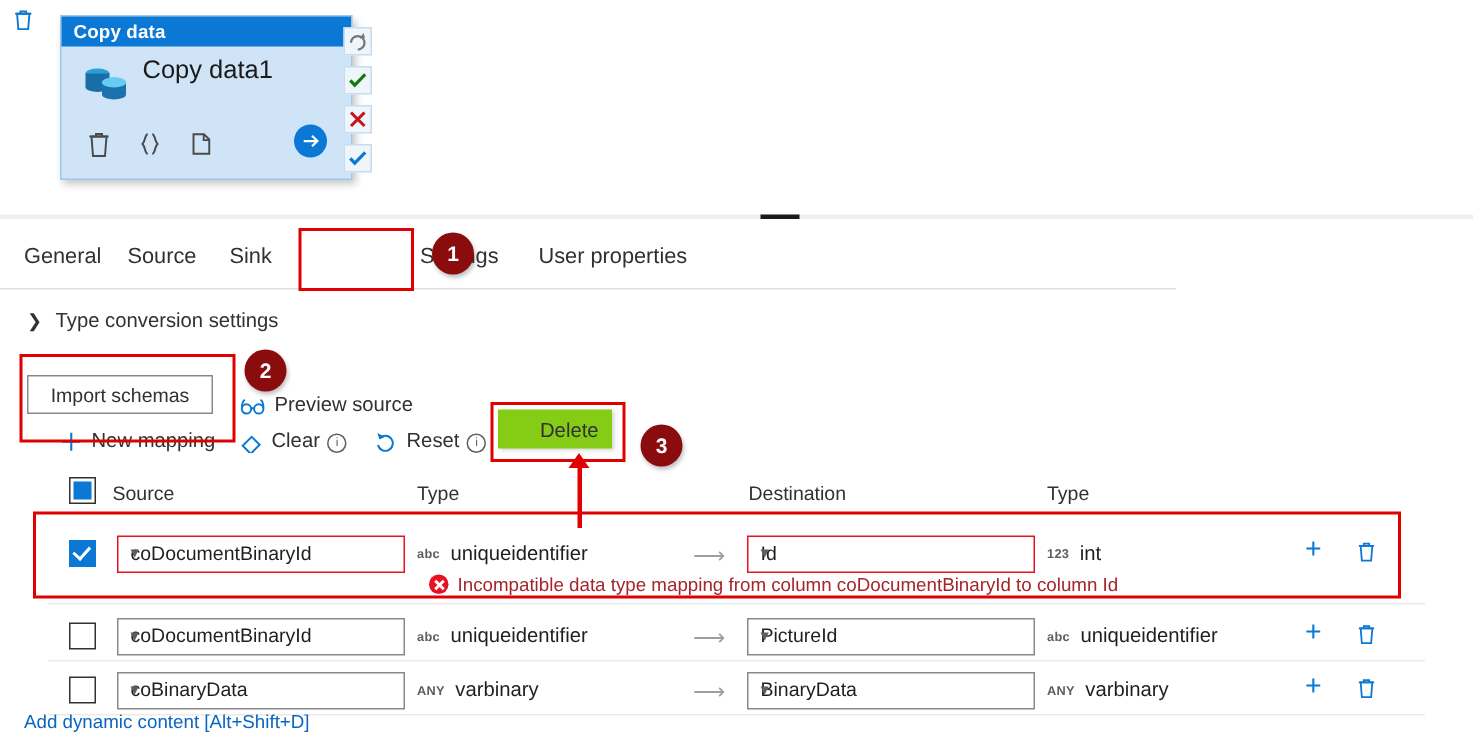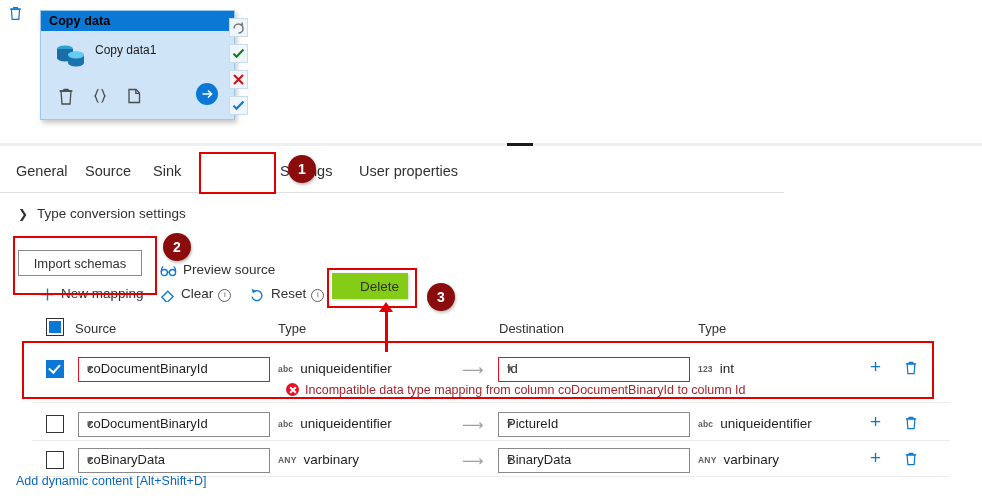--- a/index.html
+++ b/index.html
@@ -12,28 +12,28 @@
     overflow:hidden;
     position:relative;
   }
   
   #activity-card{
     position:absolute; left:40px; top:10px; width:193px; height:108px;
     background:#cfe4f7; border:1px solid #9fc7ea;
     box-shadow:2px 3px 5px rgba(0,0,0,.22);
   }
   #card-header{
-    height:20px; background:#0a78d4; color:#000000;
+    height:20px; background:#0a78d4; color:#ffffff;
     font-size:12.5px; font-weight:bold; line-height:20px; padding-left:8px;
     letter-spacing:.1px;
   }
   #card-body{position:relative;height:88px;}
   #card-db-icon{position:absolute; left:14px; top:12px; width:32px; height:28px;}
   #card-title{
-    position:absolute; left:54px; top:12px; font-size:12px; color:#1b1a19;
+    position:absolute; left:54px; top:6px; font-size:17px; color:#1b1a19;
   }
   .card-action{
     position:absolute; top:54px; width:22px;height:22px;
     color:#4a4a4a;
   }
   #card-delete{left:14px;}
   #card-code{left:48px;}
   #card-copy{left:82px;}
   #card-arrow{
     position:absolute; left:155px; top:52px; width:22px;height:22px;border-radius:50%;

